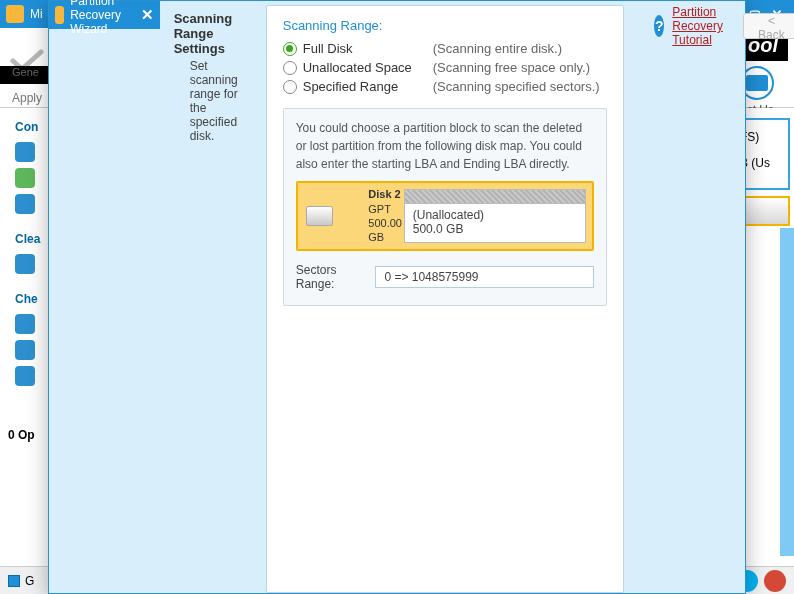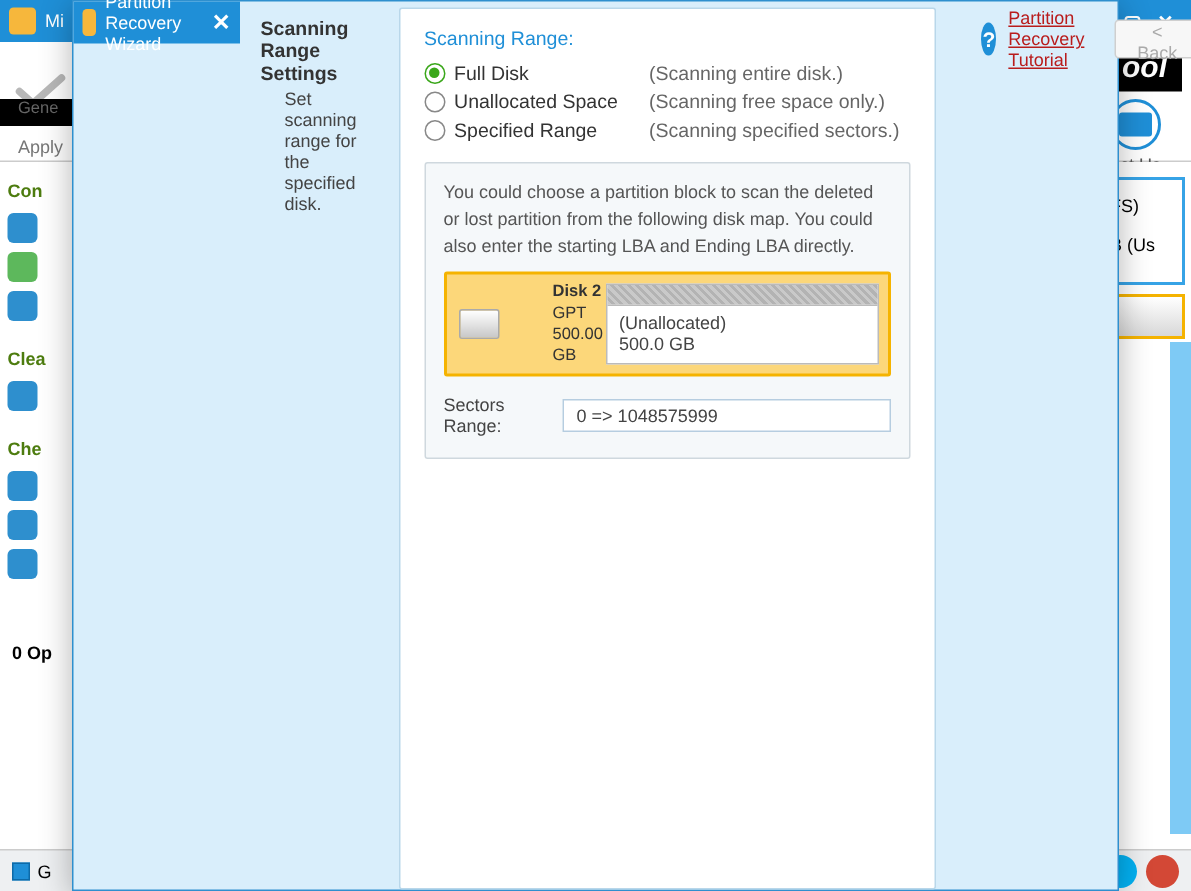--- a/index.html
+++ b/index.html
@@ -23,21 +23,21 @@
     position: absolute; left: 0; top: 0; height: 18px; padding: 0 12px;
     color: #666; font-size: 11px; background:#000000;margin-top:38px;
   }
   .apply-area { display:flex; flex-direction:column; align-items:center; color:#777; font-size:12px; margin-top:18px;gap:16px;}
   .apply-area svg { margin-bottom:2px;}
   .logo-right { position:absolute; right:6px; top:4px; background:#000; color:#fff; font-weight:bold; font-style:italic; font-size:20px; padding:2px 10px 4px 10px; border-radius:0 0 0 6px;}
   .contact-circle { position:absolute; right:20px; top:38px; text-align:center; color:#555; font-size:12px;}
   .contact-circle .circ { width:34px; height:34px; border:2px solid #1f8fd7; border-radius:50%; background:#fff; display:flex;align-items:center;justify-content:center;margin:0 auto 3px auto;}
   .contact-circle .circ .env { width:22px; height:16px; background:#1f8fd7; border-radius:2px;}
   .bg-body { position:absolute; top:108px; bottom:28px; left:0; right:0; background:#fff;}
-  .bg-left { position:absolute; left:0; top:0; bottom:0; width:55px; border-right:1px solid #ddd; padding:6px 5px; color:#4d7c0f; font-size:12px;}
+  .bg-left { position:absolute; left:0; top:0; bottom:0; width:55px; border-right:1px solid #ddd; padding:6px 15px; color:#0369a1; font-size:12px;}
   .bg-left .hdr { font-weight:bold; margin:6px 0 8px 0;}
   .bg-left .ic { width:20px; height:20px; margin:6px 0; border-radius:4px;}
   .bg-right { position:absolute; right:0; top:0; bottom:0; width:60px; }
   .bg-right .box { border:2px solid #36a3e6; height:72px; margin:10px 4px 0 0; padding:4px; font-size:11px;}
   .bg-right .fsline{ padding:6px 0; font-size:12px;}
   .bg-right .y-box{ border:2px solid #f5b300; height:30px; margin:6px 4px 0 0; background:linear-gradient(#fff,#d8d8d8);}
   .bg-right .sbar{ background:#7ecaf5; width:14px; position:absolute; right:0; top:120px; bottom:10px;}
   .bg-footer { position:absolute; left:0; right:0; bottom:0; height:28px; background:#eef0f2; border-top:1px solid #ccc; display:flex; align-items:center; padding:0 8px; font-size:12px;}
   .bg-footer .chk{ width:12px; height:12px; background:#1f8fd7; border:1px solid #0d6aa8; margin-right:5px;}
   .bg-footer .spacer{flex:1;}

